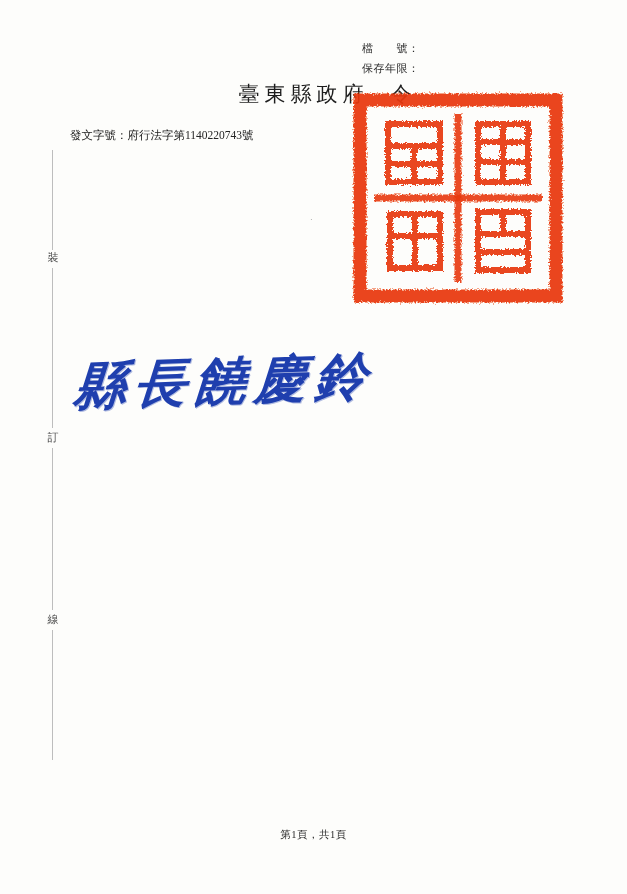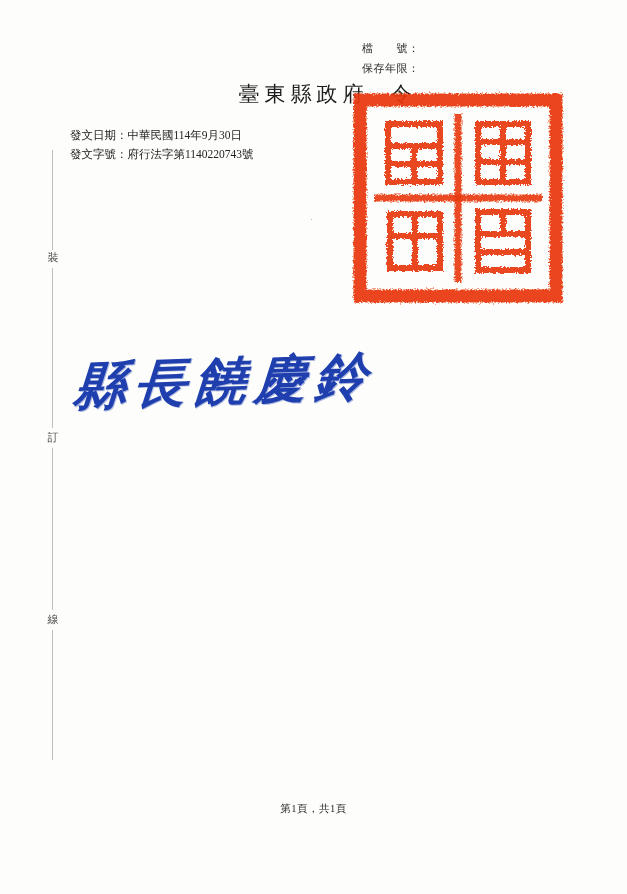--- a/index.html
+++ b/index.html
@@ -118,21 +118,21 @@
     text-align: center;
     font-size: 11px;
     color: #4a4a4a;
     background: #fdfdfb;
   }
 
   
   .footer {
     position: absolute;
     left: 0;
-    top: 802px;
+    top: 828px;
     width: 627px;
     text-align: center;
     font-size: 10.5px;
     color: #2a2a2a;
     letter-spacing: 0.5px;
   }
 
   
   .speck {
     position: absolute;
@@ -157,23 +157,20 @@
     <div class="archive-row">
       <span class="archive-label">保存年限：</span><span></span>
     </div>
   </div>
 
   <div class="doc-title">
     <span class="title-main">臺東縣政府</span><span class="title-type">令</span>
   </div>
 
   <div class="meta-block">
-    <div class="meta-row">
-      <span>發文日期：</span><span>中華民國114年9月30日</span>
-    </div>
     <div class="meta-row">
       <span>發文字號：</span><span>府行法字第1140220743號</span>
     </div>
   </div>
 
   <div class="seal">
     <svg width="228" height="228" viewBox="0 0 228 228" xmlns="http://www.w3.org/2000/svg">
       <defs>
         <filter id="rough">
           <feTurbulence type="fractalNoise" baseFrequency="0.55" numOctaves="4" result="n"></feTurbulence>

